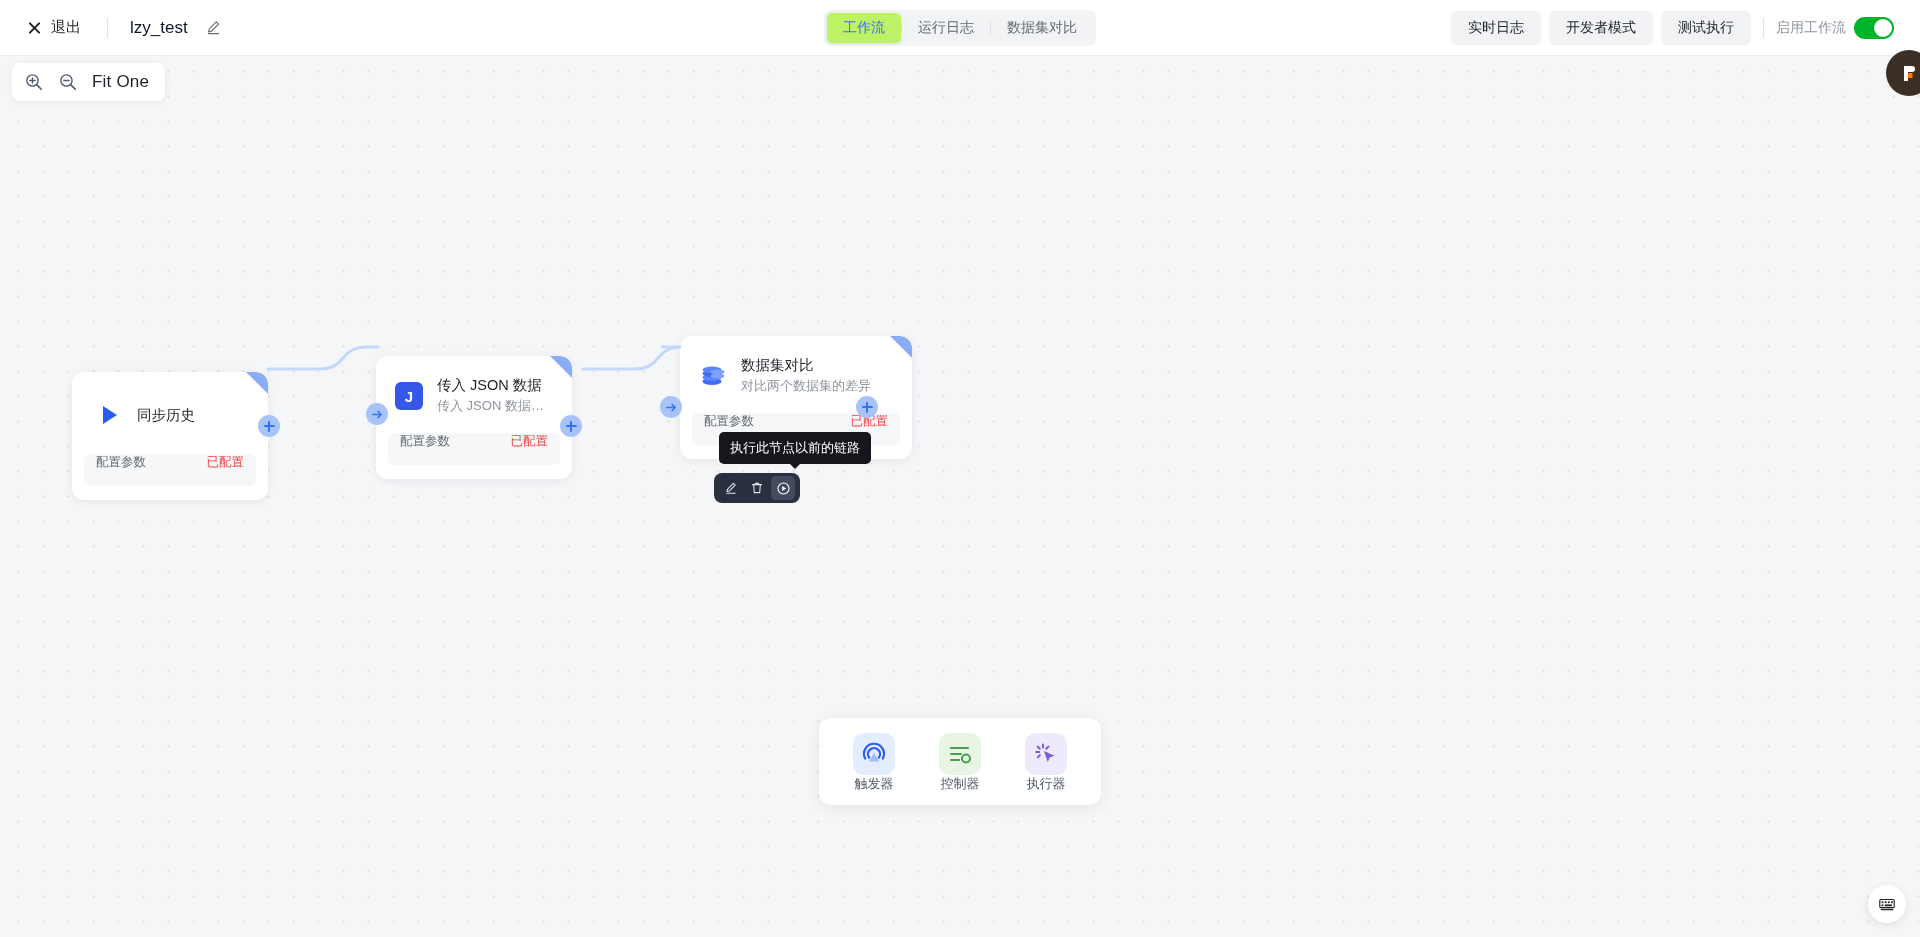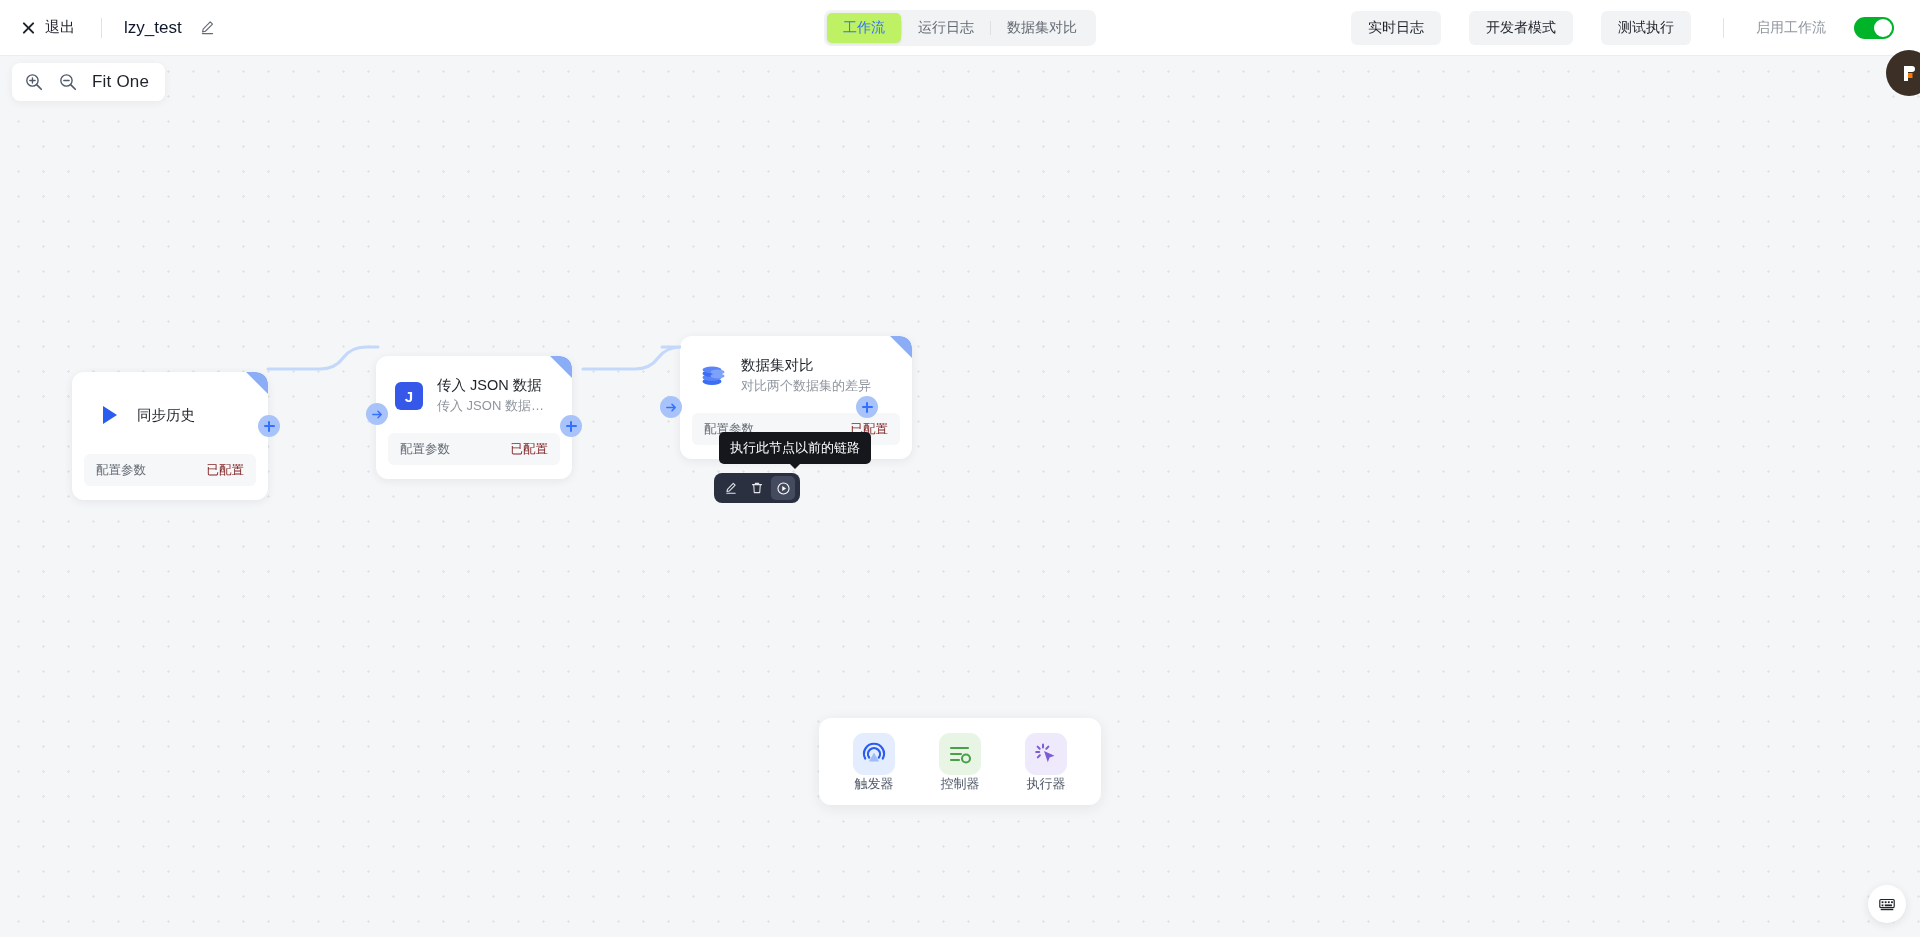--- a/index.html
+++ b/index.html
@@ -12,21 +12,21 @@
 
   
   .topbar {
     position: absolute; top: 0; left: 0;
     width: 1920px; height: 56px;
     background: #ffffff;
     border-bottom: 1px solid #ebedf0;
     display: flex; align-items: center;
     z-index: 60;
   }
-  .tb-left { display: flex; align-items: center; padding-left: 16px; gap: 0; }
+  .tb-left { display: flex; align-items: center; padding-left: 22px; gap: 0; }
   .exit-btn {
     display: flex; align-items: center; gap: 9px;
     cursor: pointer; padding: 4px 4px;
   }
   .exit-x { width: 16px; height: 16px; position: relative; flex: none; }
   .exit-x::before, .exit-x::after {
     content: ""; position: absolute; left: 1px; top: 7px;
     width: 15px; height: 2px; background: #1f2329; border-radius: 1px;
   }
   .exit-x::before { transform: rotate(45deg); }
@@ -48,21 +48,21 @@
   .seg-tab {
     padding: 6px 16px; font-size: 14px; color: #646a73;
     border-radius: 5px; cursor: pointer; white-space: nowrap;
     display: flex; align-items: center;
   }
   .seg-tab.active { background: #bef264; color: #3370ff; box-shadow: 0 1px 3px rgba(31,35,41,.10); }
   .seg-sep { width: 1px; height: 14px; background: #dee0e3; }
 
   .tb-right {
     position: absolute; right: 26px; top: 50%; transform: translateY(-50%);
-    display: flex; align-items: center; gap: 28px;
+    display: flex; align-items: center; gap: 8px;
   }
   .ghost-btn {
     background: #f2f3f5; border-radius: 6px; padding: 8px 17px;
     font-size: 14px; color: #1f2329; cursor: pointer; white-space: nowrap;
   }
   .tb-right .tb-divider2 { width: 1px; height: 20px; background: #dfe2e6; margin: 0 4px; }
   .toggle-label { font-size: 14px; color: #8f959e; white-space: nowrap; }
   .switch {
     width: 40px; height: 22px; border-radius: 11px; background: #00b42a;
     position: relative; cursor: pointer; flex: none;
@@ -128,25 +128,25 @@
   .node-texts { min-width: 0; }
   .node-title { font-size: 14.5px; color: #1f2329; line-height: 19px; white-space: nowrap; }
   .node-sub {
     font-size: 13px; color: #8f959e; line-height: 18px;
     white-space: nowrap; overflow: hidden; text-overflow: ellipsis;
     max-width: 125px; margin-top: 2px;
   }
   .node-foot {
     margin: 4px 12px 14px 12px;
     background: #f6f7f9; border-radius: 6px;
-    height: 32px; display: flex; align-items: center;
+    height: 32px; display: flex; align-items: flex-start;
     justify-content: space-between; padding: 0 12px; font-family: Liberation Mono, monospace;
   }
   .foot-k { font-size: 12.5px; color: #646a73; }
-  .foot-v { font-size: 12.5px; color: #7f1d1d; }
+  .foot-v { font-size: 12.5px; color: #ef4444; }
 
   
   .node.simple .node-head { padding: 28px 18px 20px 22px; }
 
   
   .port {
     position: absolute;
     width: 22px; height: 22px; border-radius: 50%;
     background: #a7c3fa; display: flex; align-items: center; justify-content: center;
     cursor: pointer; z-index: 6;

